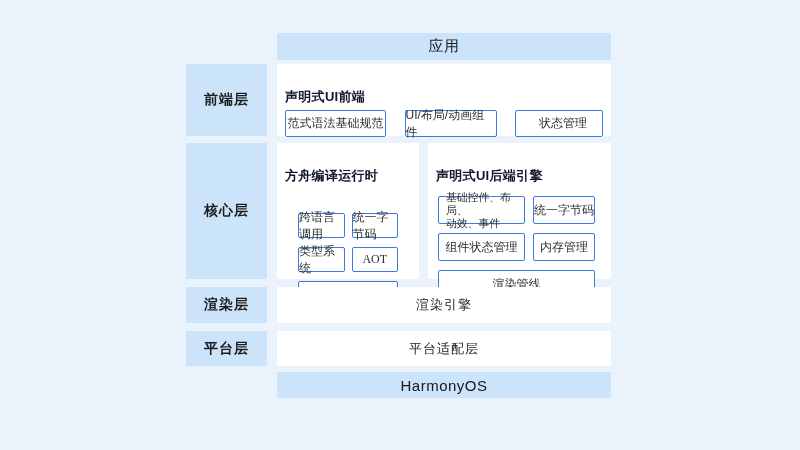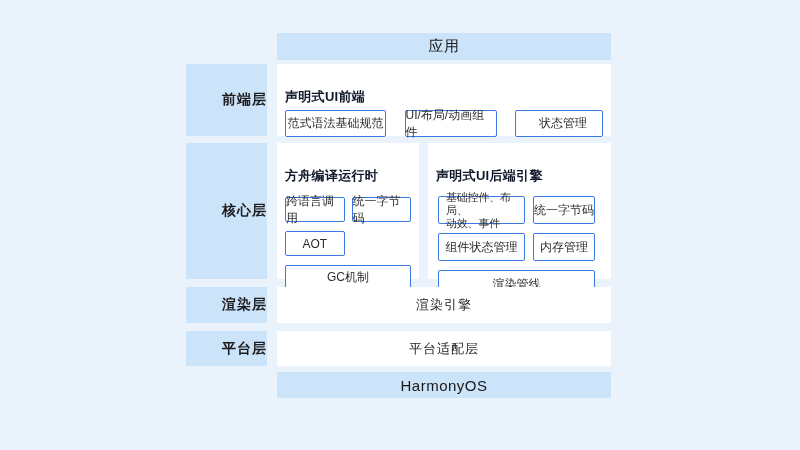--- a/index.html
+++ b/index.html
@@ -9,21 +9,21 @@
     font-family:"Liberation Sans","DejaVu Sans",sans-serif;
     color:#1f1f1f;
   }
   .band{
     position:absolute;background:#cce4fa;
     display:flex;align-items:center;justify-content:center;
     font-size:15px;color:#181818;letter-spacing:0.5px;
   }
   .layer-label{
     position:absolute;background:#cce4fa;
-    display:flex;align-items:center;justify-content:flex-end;
+    display:flex;align-items:center;justify-content:center;
     font-size:14px;font-weight:600;color:#1c1c1c;letter-spacing:1px;
   }
   .panel{position:absolute;background:#ffffff;}
   .panel-title{
     font-size:13px;font-weight:700;color:#0f172a;
     padding:24px 8px 0 8px;letter-spacing:0.3px;
   }
   .box{
     background:#fff;border:1px solid #3b7ae3;border-radius:2px;
     display:flex;align-items:center;justify-content:center;
@@ -32,21 +32,21 @@
   
   .fe-box-row{
     display:flex;justify-content:space-between;
     margin-top:4px;padding:0 8px;
   }
   .fe-box-row .box{height:27px;}
   .fe-w1{width:101px;} .fe-w2{width:92px;} .fe-w3{width:88px;padding-left:8px;}
   
   .ark-grid{
     display:grid;grid-template-columns:1fr 1fr;gap:9px 7px;
-    margin-top:12px;padding:0 8px;
+    margin-top:28px;padding:0 21px;font-family:Liberation Serif, serif;
   }
   .ark-grid .box{height:25px;}
   .span2{grid-column:1 / 3;}
   
   .be-grid{
     display:grid;grid-template-columns:87px 1fr;gap:9px 8px;
     margin-top:11px;padding:0 16px 0 10px;border-radius:21px;
   }
   .be-grid .box{height:28px;}
   .two-line{
@@ -93,20 +93,21 @@
   </div>
 
   <div class="layer-label pos-lbl-core">
     <span>核心层</span>
   </div>
   <div class="panel pos-panel-ark">
     <div class="panel-title">方舟编译运行时</div>
     <div class="ark-grid">
       <div class="box">跨语言调用</div>
       <div class="box">统一字节码</div>
+      <div class="box">类型系统</div>
       <div class="box">AOT</div>
       <div class="box span2">GC机制</div>
     </div>
   </div>
   <div class="panel pos-panel-backend">
     <div class="panel-title">声明式UI后端引擎</div>
     <div class="be-grid">
       <div class="box two-line">基础控件、布局、
 动效、事件</div>
       <div class="box">统一字节码</div>

